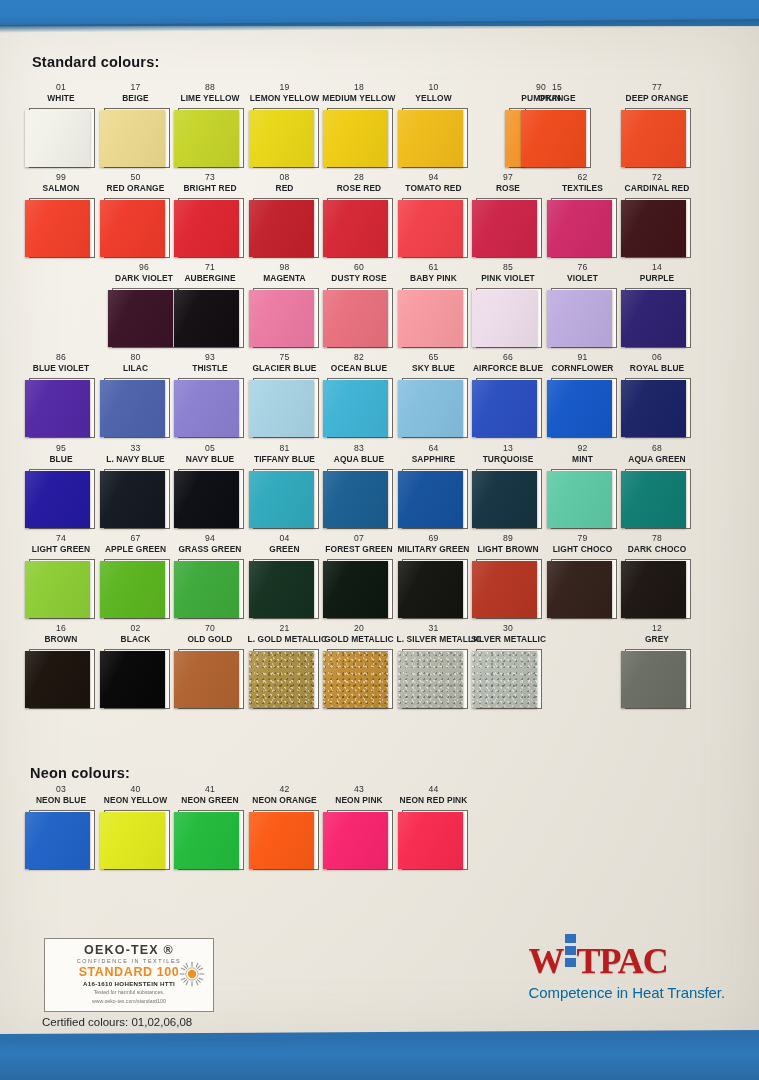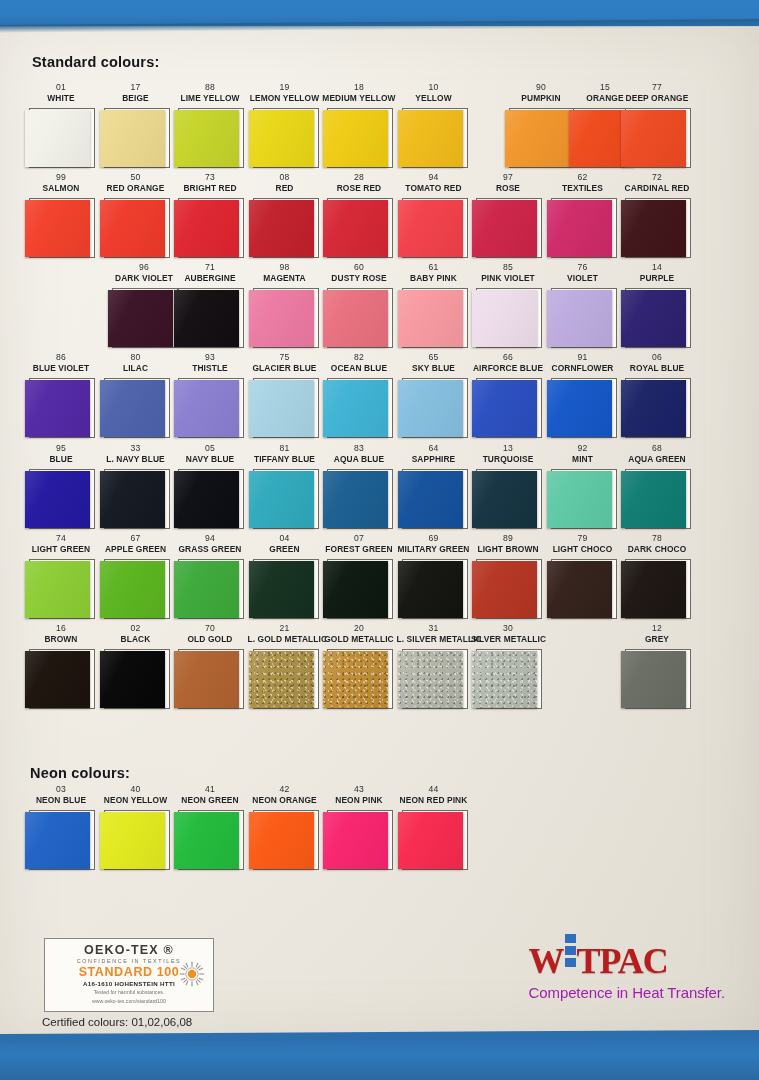--- a/index.html
+++ b/index.html
@@ -238,21 +238,21 @@
   }
   #logo .dots i {
     display: block;
     width: 11px;
     height: 9px;
     background: #2f6fbe;
     margin-bottom: 3px;
   }
   #logo .tagline {
     font-size: 15px;
-    color: #a21caf;
+    color: #0369a1;
     letter-spacing: -0.1px;
     margin-top: -2px;
     white-space: nowrap;
   }
 </style>
 </head>
 <body>
 
 <div id="page">
 
@@ -313,21 +313,21 @@
           </div>
         </div>
         <div class="cell" style="left: 447px; padding-left: 33px;">
           <div class="code">90</div>
           <div class="cname">PUMPKIN</div>
           <div class="sw-wrap">
             <div class="sw-back"></div>
             <div class="sw sheen" title="90 PUMPKIN" style="background-color: rgb(242, 150, 44);"></div>
           </div>
         </div>
-        <div class="cell" style="left: 544px;">
+        <div class="cell" style="left: 496px;">
           <div class="code">15</div>
           <div class="cname">ORANGE</div>
           <div class="sw-wrap">
             <div class="sw-back"></div>
             <div class="sw sheen" title="15 ORANGE" style="background-color: rgb(239, 74, 28);"></div>
           </div>
         </div>
         <div class="cell" style="left: 596px;">
           <div class="code">77</div>
           <div class="cname">DEEP ORANGE</div>

